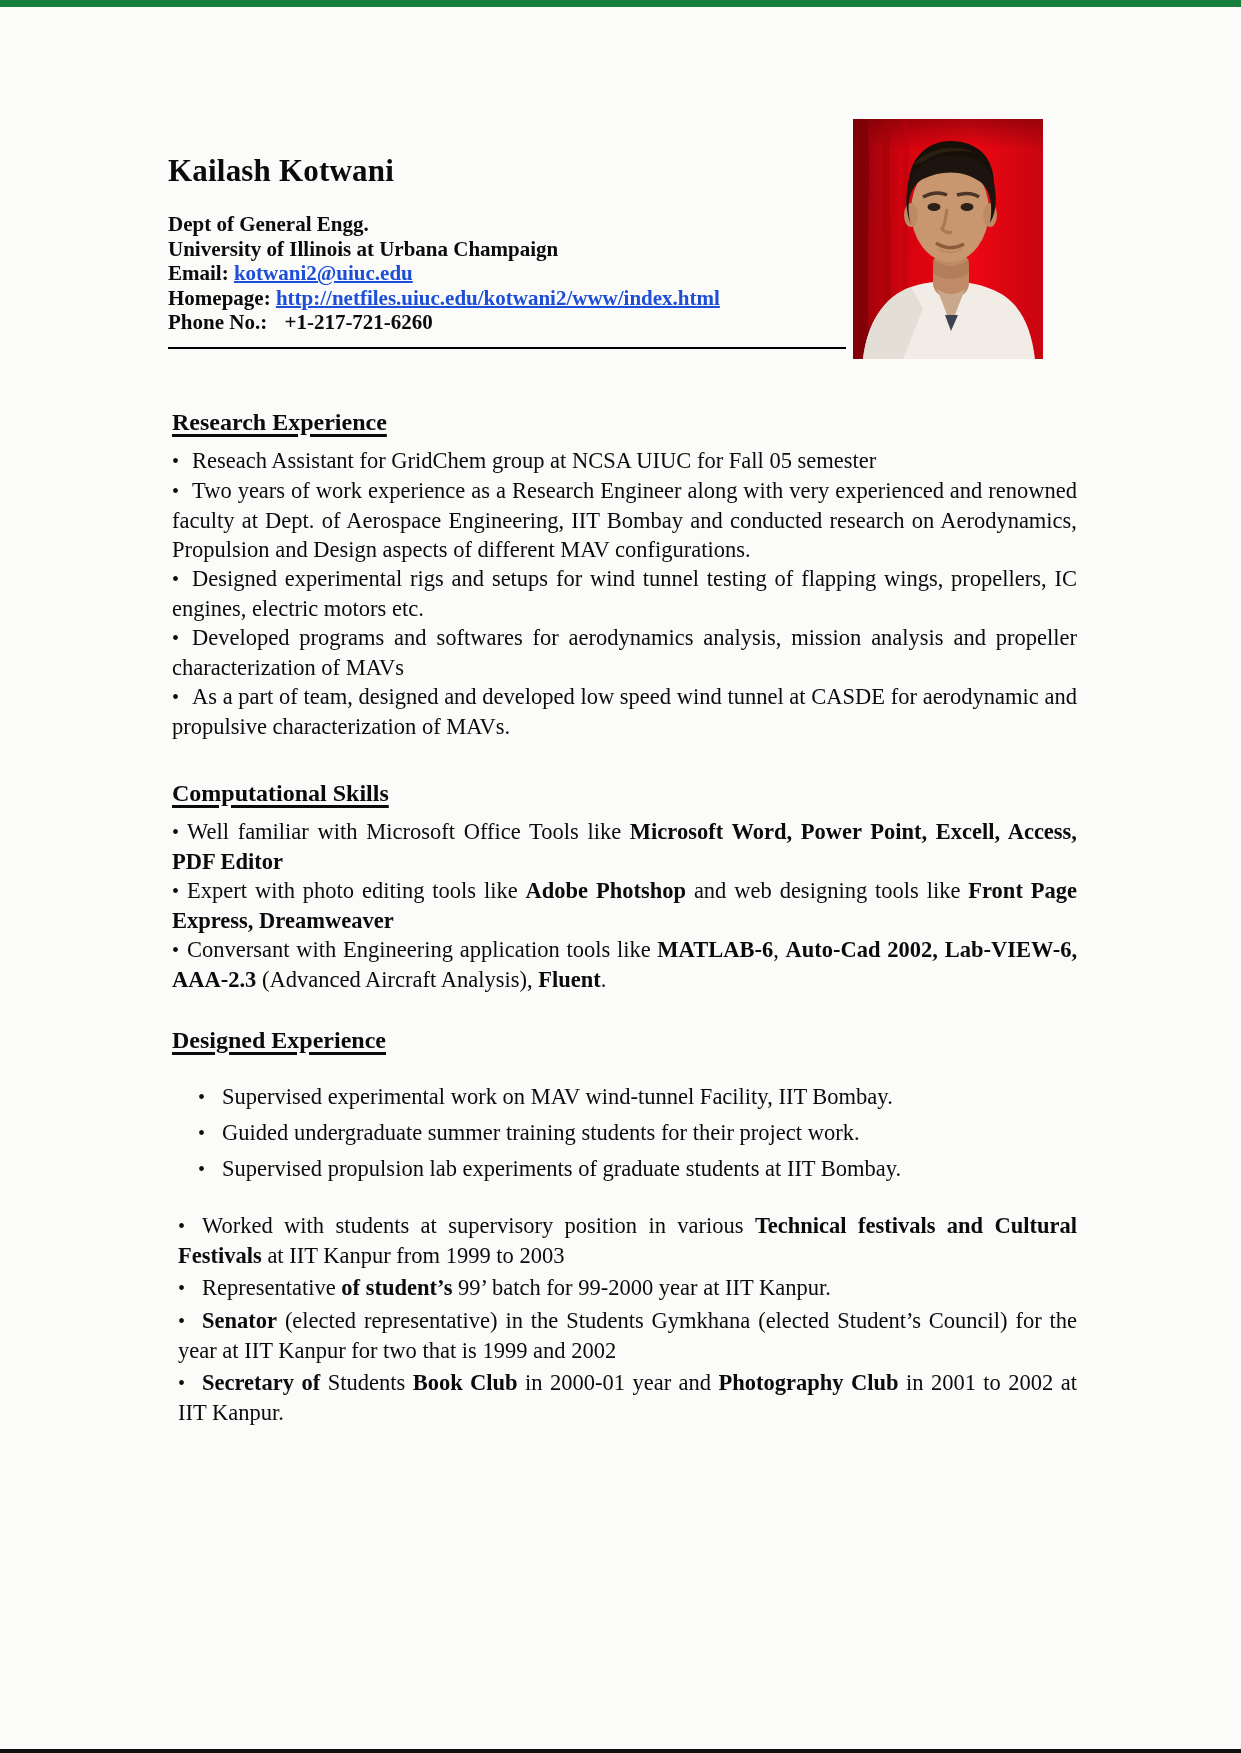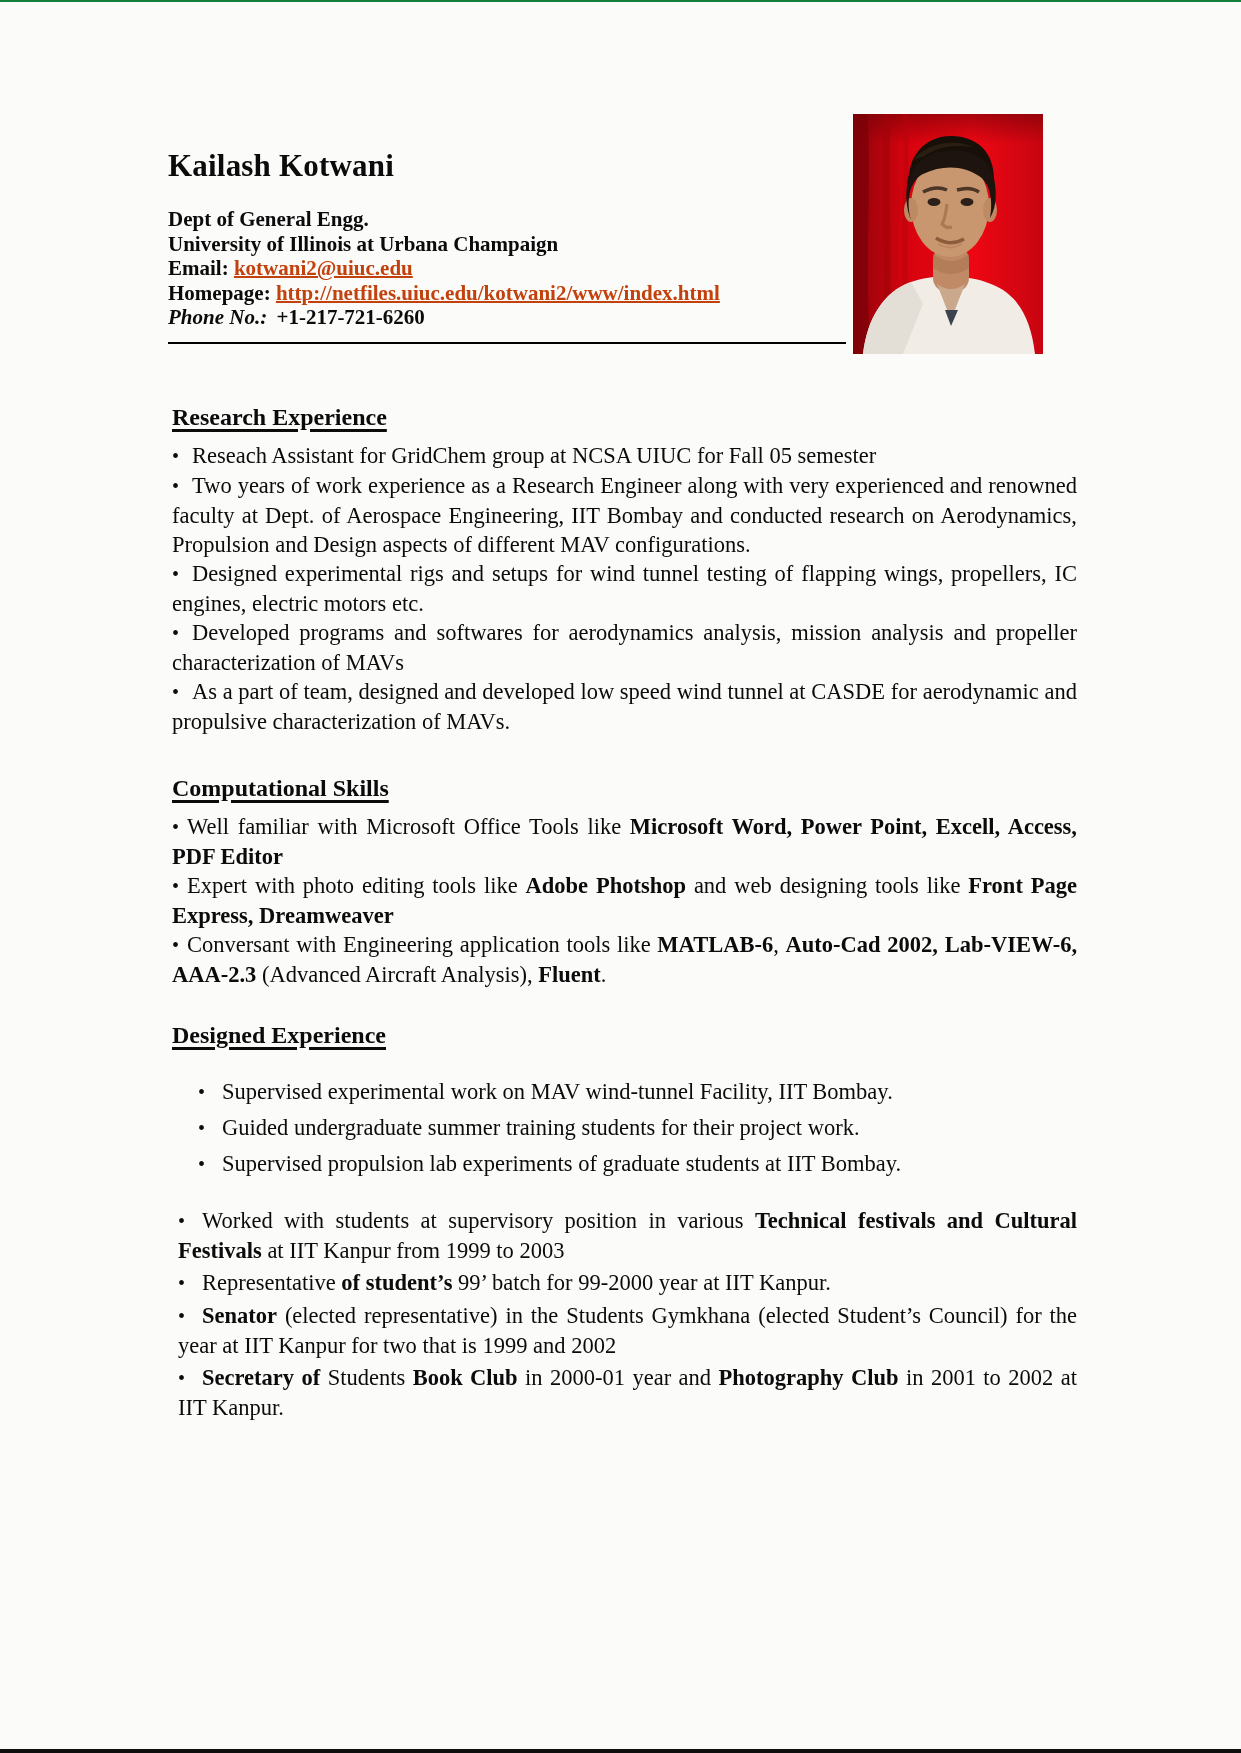--- a/index.html
+++ b/index.html
@@ -3,33 +3,33 @@
 <meta charset="utf-8">
 <style>
   html,body { margin:0; padding:0; background:#e9e9e9; }
   .page {
     position:relative;
     width:1241px; height:1753px;
     background:#fbfbfa;
     font-family:"Liberation Serif","DejaVu Serif",serif;
     color:#0b0b0b;
     overflow:hidden;
-    border-top:2px solid #15803d;
+    border-top:7px solid #15803d;
     box-sizing:border-box;
   }
   .header { position:absolute; left:168px; top:146px; width:905px; }
   .name {
     font-size:31px; font-weight:bold; margin:0 0 23px 0; line-height:36px;
     letter-spacing:0.2px;
   }
   .header-info { font-size:21px; font-weight:bold; line-height:24.5px; }
   .info-line { white-space:nowrap; }
   .info-label { font-weight:bold; }
-  .info-label.wide-gap { margin-right:4px;font-style:italic; }
-  .header-info a { color:#c2410c; text-decoration:underline; text-decoration-thickness:2px; font-weight:bold;margin-top:13px; }
+  .info-label.wide-gap { margin-right:12px; }
+  .header-info a { color:#1d4ed8; text-decoration:underline; text-decoration-thickness:2px; font-weight:bold;margin-top:13px; }
   .rule { width:678px; border-bottom:2.5px solid #000; margin-top:12px; }
 
   .photo {
     position:absolute; left:853px; top:112px; width:190px; height:240px;
     overflow:hidden;
   }
   .photo svg { display:block; }
 
   main { position:absolute; left:172px; top:400px; width:905px; }
   .section-title {

